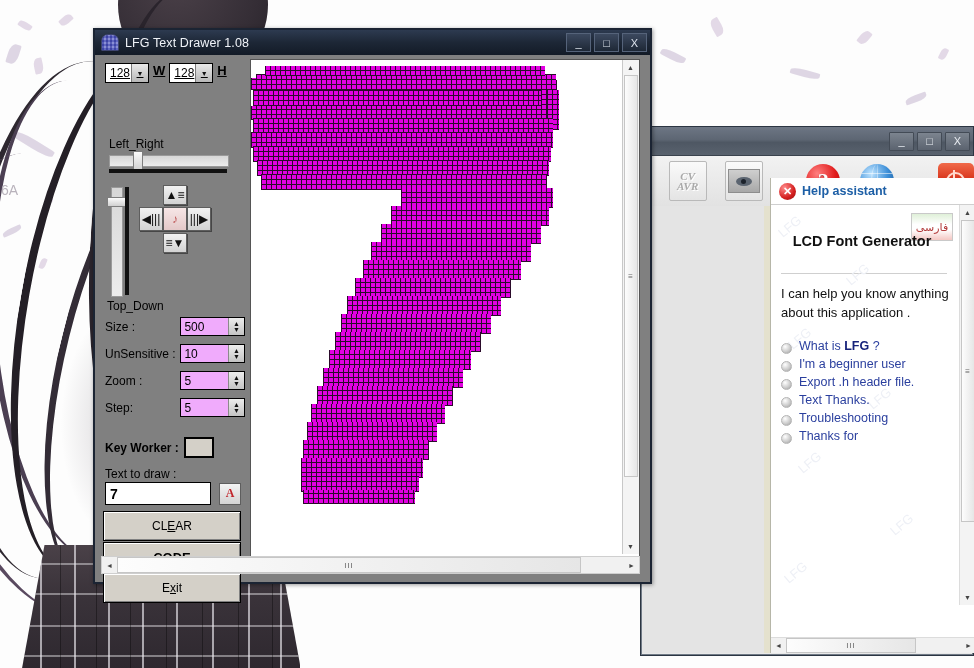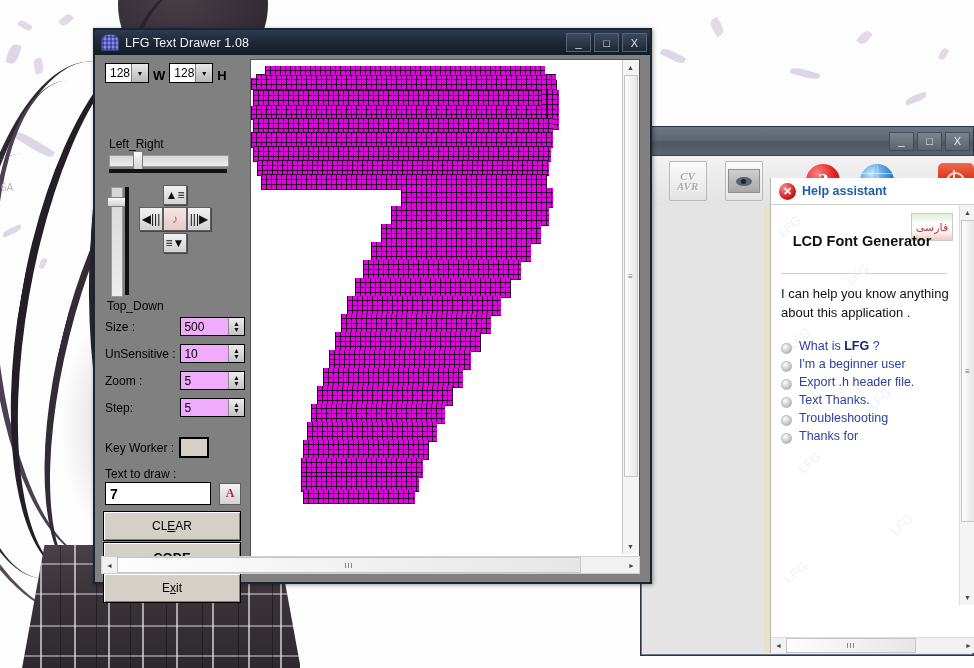--- a/index.html
+++ b/index.html
@@ -19,21 +19,21 @@
         background:radial-gradient(circle at 40% 35%,#4a4048 0%,#352e36 60%,#241f26 100%);}
   #neckshade{position:absolute;left:60px;top:300px;width:150px;height:250px;
         background:radial-gradient(ellipse at 50% 50%,rgba(70,60,72,.25),rgba(255,255,255,0) 70%);}
   #skirt{position:absolute;left:16px;top:545px;width:285px;height:125px;
         background:linear-gradient(180deg,#4a4148 0%,#3a333a 40%,#2e282f 100%);
         clip-path:polygon(10% 0%,92% 0%,100% 100%,2% 100%);}
   .plaidv{position:absolute;top:0;width:2px;height:125px;background:rgba(235,232,238,.65);}
   .plaidh{position:absolute;left:0;width:285px;height:2px;background:rgba(235,232,238,.45);}
   .skirtfold{position:absolute;top:0;width:1px;height:125px;background:rgba(0,0,0,.35);}
   #skinarm{position:absolute;left:120px;top:640px;width:46px;height:28px;background:#e8cdbe;border-radius:40%;transform:rotate(-18deg);}
-  .cornertext{position:absolute;font-size:10px;color:#b9b3bc;font-family:"Liberation Sans",sans-serif;}
+  .cornertext{position:absolute;font-size:14px;color:#b9b3bc;font-family:"Liberation Sans",sans-serif;}
 
   
   .win{position:absolute;}
   .tbar{display:flex;align-items:center;height:25px;padding:0 3px;}
   .tbar .ttl{flex:1;font-size:12px;font-weight:bold;padding-left:6px;letter-spacing:.1px;}
   .tbtns{display:flex;gap:3px;align-items:center;}
   .tbtn{width:23px;height:17px;display:flex;align-items:center;justify-content:center;
         font-size:11px;font-family:"Liberation Sans",sans-serif;}
 
   
@@ -353,21 +353,21 @@
       <div class="tbtn">_</div>
       <div class="tbtn">□</div>
       <div class="tbtn">X</div>
     </div>
   </div>
 
   <div id="lfg-client">
 
     <div id="panel">
 
-      <div style="position:absolute;left:4px;top:4px;display:flex;align-items:flex-end;gap:4px;">
+      <div style="position:absolute;left:4px;top:4px;display:flex;align-items:flex-start;gap:4px;text-decoration:underline;">
         <div class="dd">
           <span>128</span>
           <span class="ddarrow">▼</span>
         </div>
         <span class="whlabel">W</span>
         <div class="dd">
           <span>128</span>
           <span class="ddarrow">▼</span>
         </div>
         <span class="whlabel">H</span>
@@ -421,21 +421,21 @@
         </div>
       </div>
       <div class="spinrow" style="left:4px;top:339px;width:140px;">
         <span class="spinlbl">Step:</span>
         <div class="spinbox">
           <span>5</span>
           <span class="spinbtns">▲<br>▼</span>
         </div>
       </div>
 
-      <div style="position:absolute;left:4px;top:378px;display:flex;align-items:center;gap:5px;">
+      <div style="position:absolute;left:4px;top:378px;display:flex;align-items:center;gap:5px;font-weight:bold;">
         <span class="panlabel">Key Worker :</span>
         <div id="swatch"></div>
       </div>
 
       <div class="panlabel" style="position:absolute;left:4px;top:408px;">Text to draw :</div>
       <div style="position:absolute;left:4px;top:423px;display:flex;align-items:center;gap:8px;">
         <div id="textinput">
           <span>7</span>
         </div>
         <div id="fontbtn">

